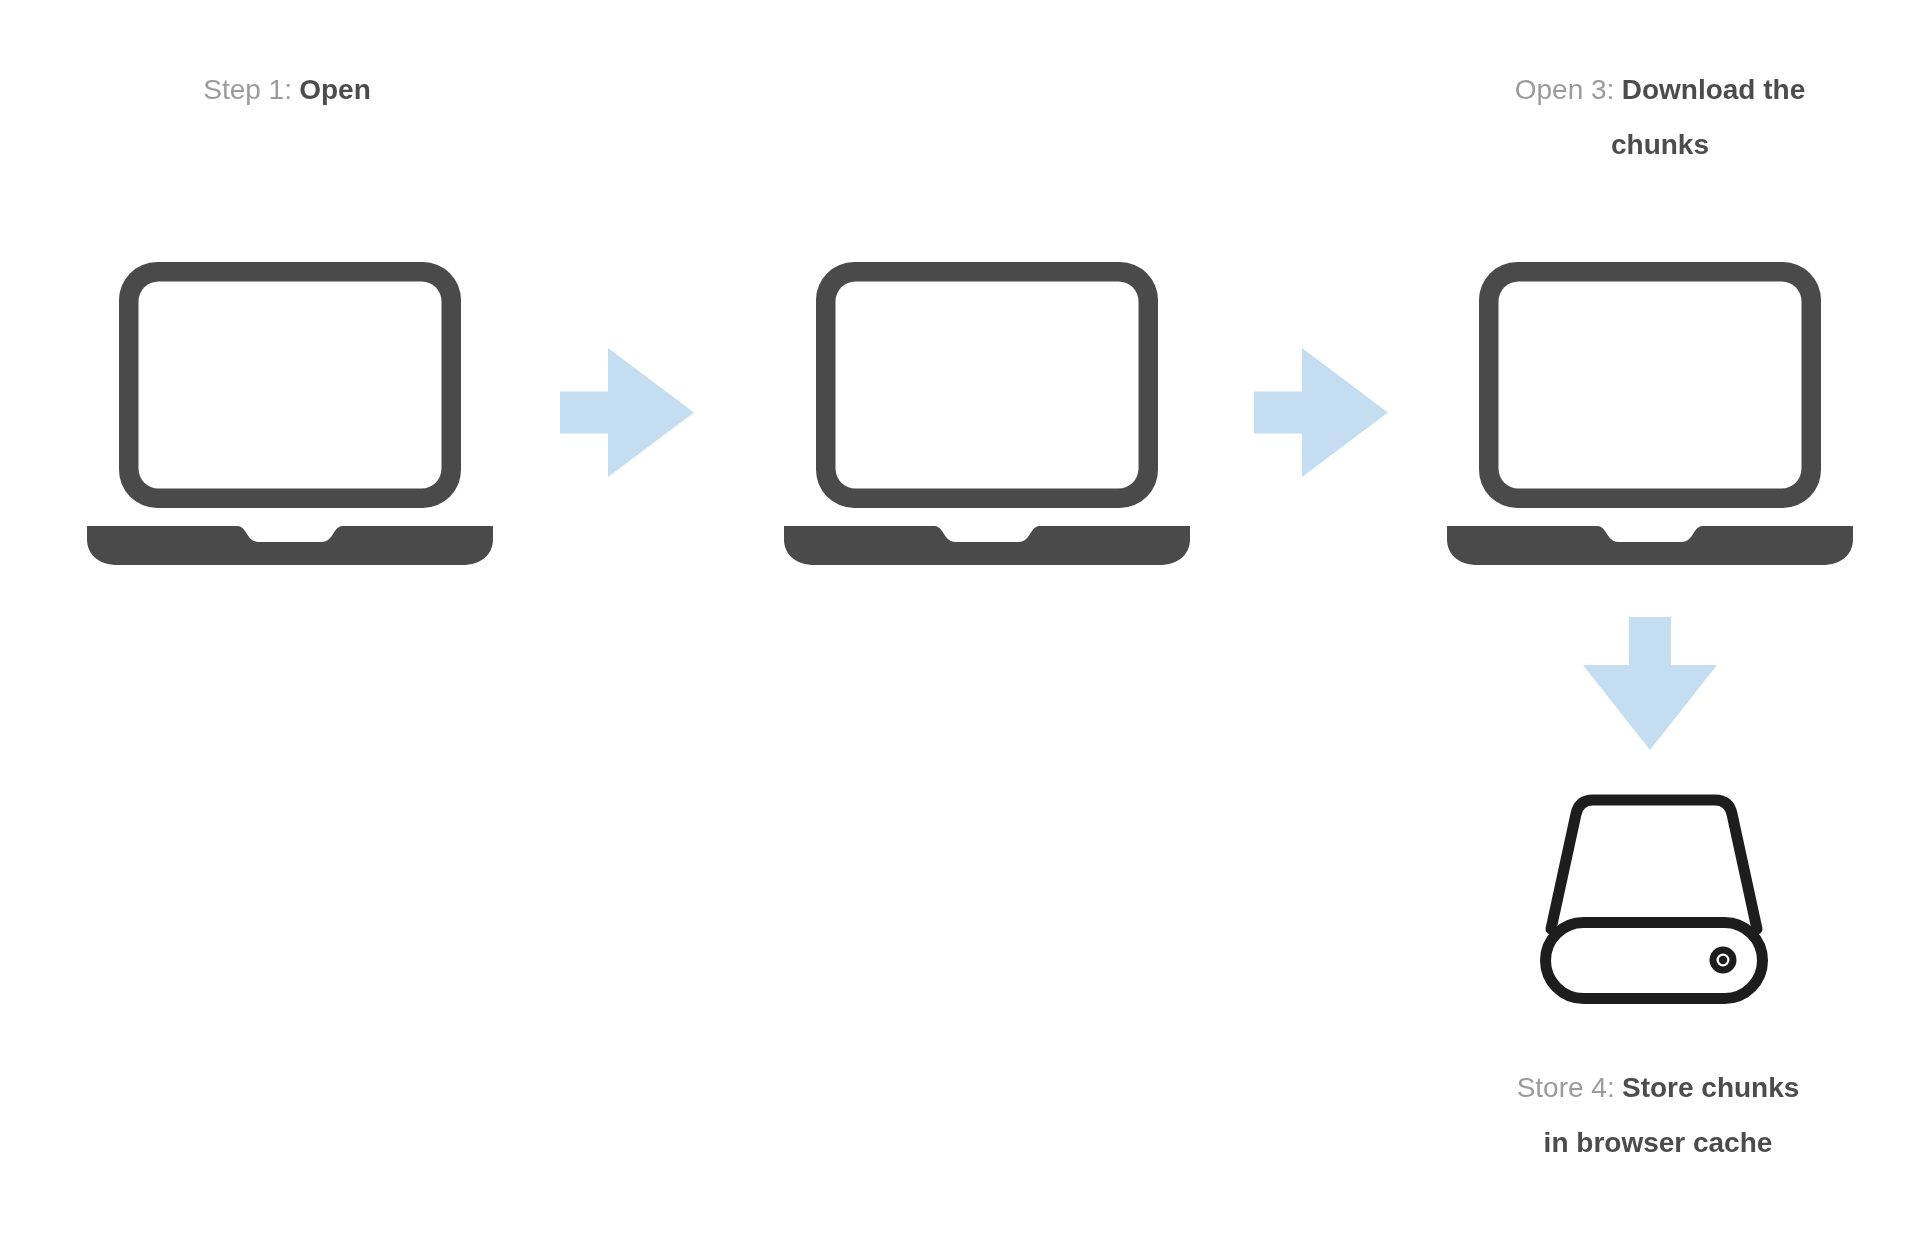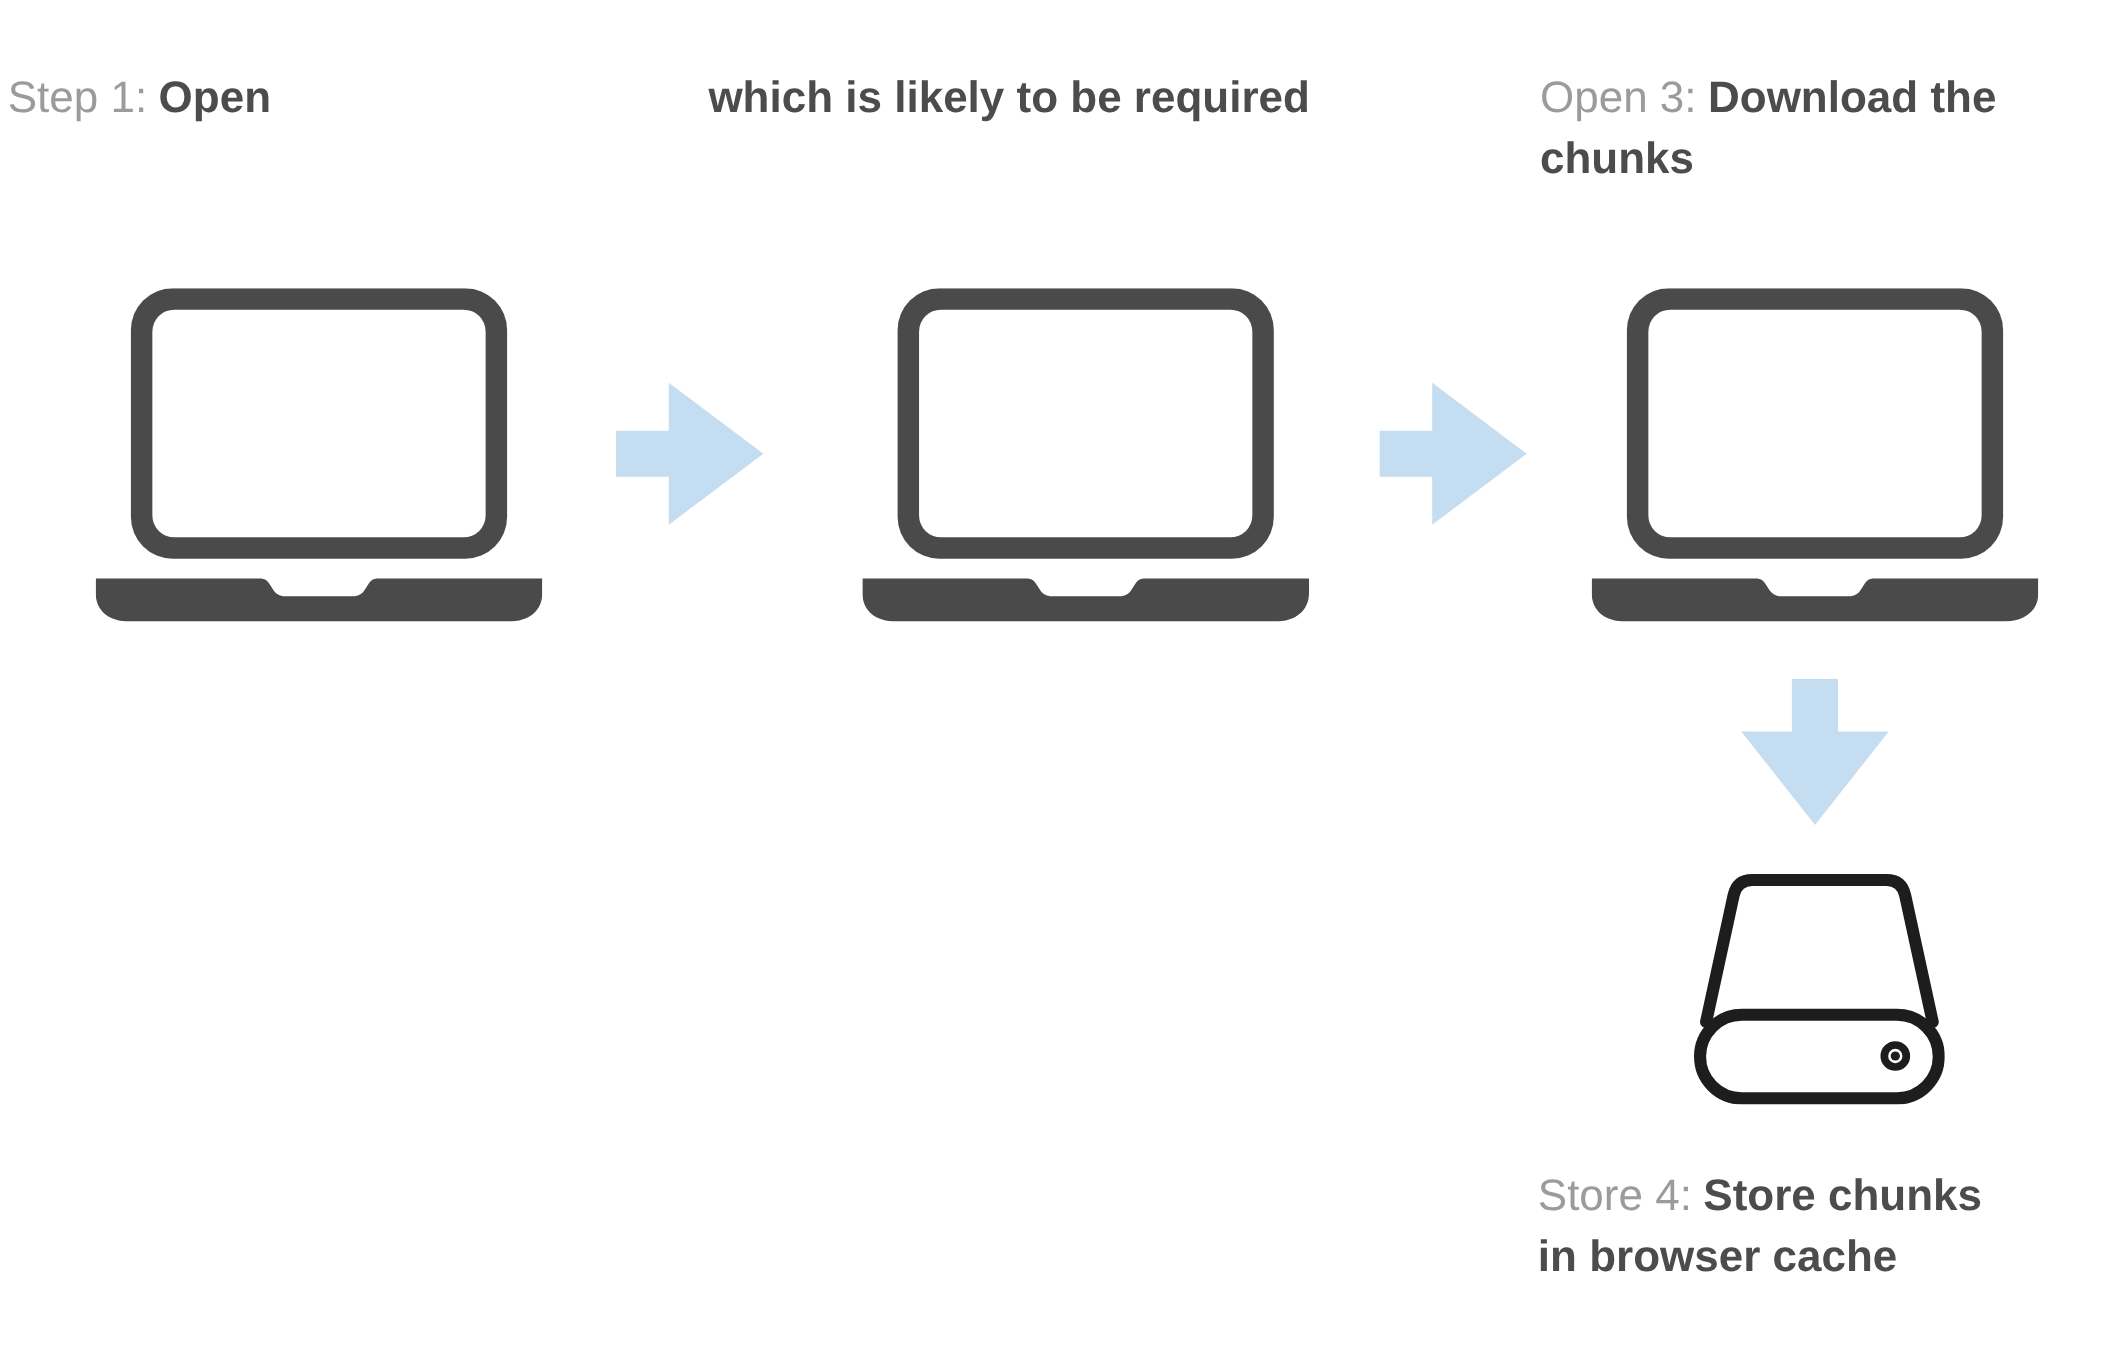--- a/index.html
+++ b/index.html
@@ -13,21 +13,22 @@
   html,body{margin:0;padding:0;background:#fff;}
   .canvas{
     position:relative;
     width:1916px;height:1238px;
     background:var(--canvas-bg,#fff);
     font-family:"Liberation Sans", sans-serif;
     overflow:hidden;
   }
   .caption{
     position:absolute;
-    font-size:40px;
+    text-align:center;
+    font-size:28px;
     line-height:55px;
     color:var(--step-title,#4c4c4c);
     white-space:nowrap;
   }
   .cap-label{
     color:var(--step-label,#9b9b9b);
     font-weight:400;
     margin-right:0.26em;
   }
   .cap-title{font-weight:700;}
@@ -41,21 +42,20 @@
 </head>
 <body>
 
 <div class="canvas">
 
   <div class="caption" style="left:7px;top:62px;width:560px">
     <div><span class="cap-label">Step 1:</span><span class="cap-title">Open</span></div>
   </div>
 
   <div class="caption" style="left:644px;top:62px;width:640px">
-    <div class="cap-title">which is likely to be required</div>
   </div>
 
   <div class="caption" style="left:1400px;top:62px;width:520px">
     <div><span class="cap-label">Open 3:</span><span class="cap-title">Download the</span></div>
     <div class="cap-title">chunks</div>
   </div>
 
   <div class="icon" style="left:87px;top:262px;width:406px;height:303px">
     <svg viewBox="0 0 406 303" xmlns="http://www.w3.org/2000/svg">
       <rect class="laptop-fill" x="32" y="0" width="342" height="246" rx="38"></rect>

